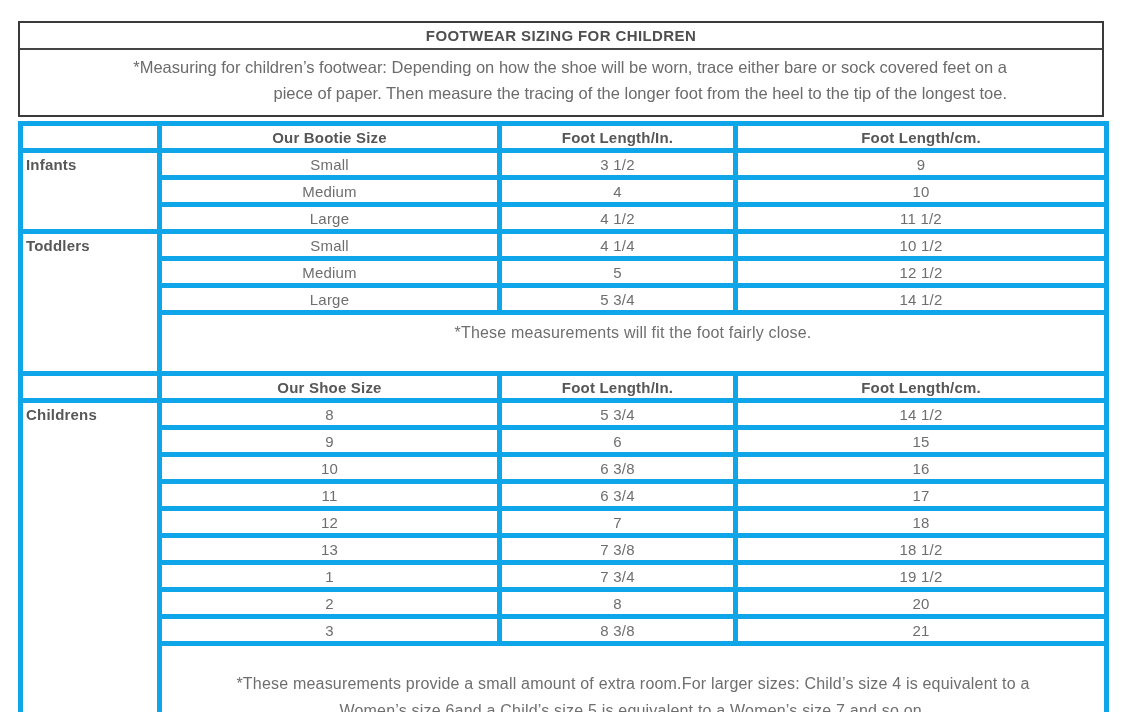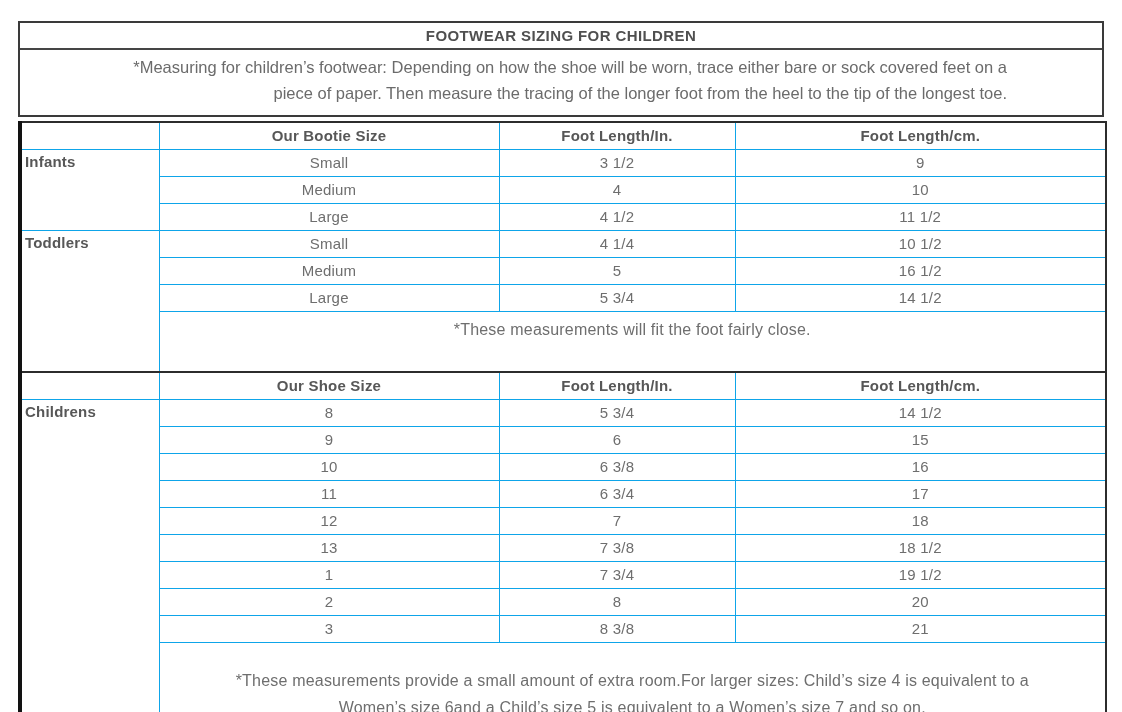--- a/index.html
+++ b/index.html
@@ -11,21 +11,21 @@
     border:2px solid #3a3a3a;box-sizing:border-box;background:#fff;}
   .title-row{height:25px;border-bottom:2px solid #454545;display:flex;align-items:center;justify-content:center;}
   .title-row .t{font-size:15px;font-weight:bold;color:#4f4f4f;letter-spacing:.4px;}
   .measure-note{padding:4px 95px 0 95px;text-align:right;font-size:16.5px;line-height:26px;color:#6b6b6b;}
 
   
   table.size-table{position:absolute;left:18px;top:121px;width:1086px;
     border-collapse:collapse;table-layout:fixed;background:#fff;
     border-top:2px solid #2c2c2c;border-right:2px solid #2c2c2c;
     border-left:4px solid #121212;border-bottom:4px solid #121212;}
-  .size-table td,.size-table th{border:1px solid #0ea5e9;box-sizing:border-box;
+  .size-table td,.size-table th{border:5px solid #0ea5e9;box-sizing:border-box;
     font-size:15px;color:#6e6e6e;text-align:center;padding:0;font-weight:normal;
     letter-spacing:.2px;overflow:hidden;}
   tr.r{height:27px;}
   tr.head-row{height:27px;}
   tr.head-row th{font-weight:bold;color:#575757;font-size:15px;}
   tr.section-head td,tr.section-head th{border-top:2px solid #2c2c2c;}
   td.group-label{vertical-align:top;text-align:left;font-weight:bold;color:#575757;
     padding:3px 0 0 3px;font-size:15px;}
   tr.note-row{height:61px;}
   td.note-cell{vertical-align:top;padding:5px 20px 0 20px;font-size:16px;line-height:26px;color:#6e6e6e;}
@@ -79,21 +79,21 @@
 
     <tr class="r">
       <td class="group-label" rowspan="4">Toddlers</td>
       <td>Small</td>
       <td>4 1/4</td>
       <td>10 1/2</td>
     </tr>
     <tr class="r">
       <td>Medium</td>
       <td>5</td>
-      <td>16 1/2</td>
+      <td>12 1/2</td>
     </tr>
     <tr class="r">
       <td>Large</td>
       <td>5 3/4</td>
       <td>14 1/2</td>
     </tr>
 
     <tr class="note-row">
       <td class="note-cell" colspan="3">*These measurements will fit the foot fairly close.</td>
     </tr>

